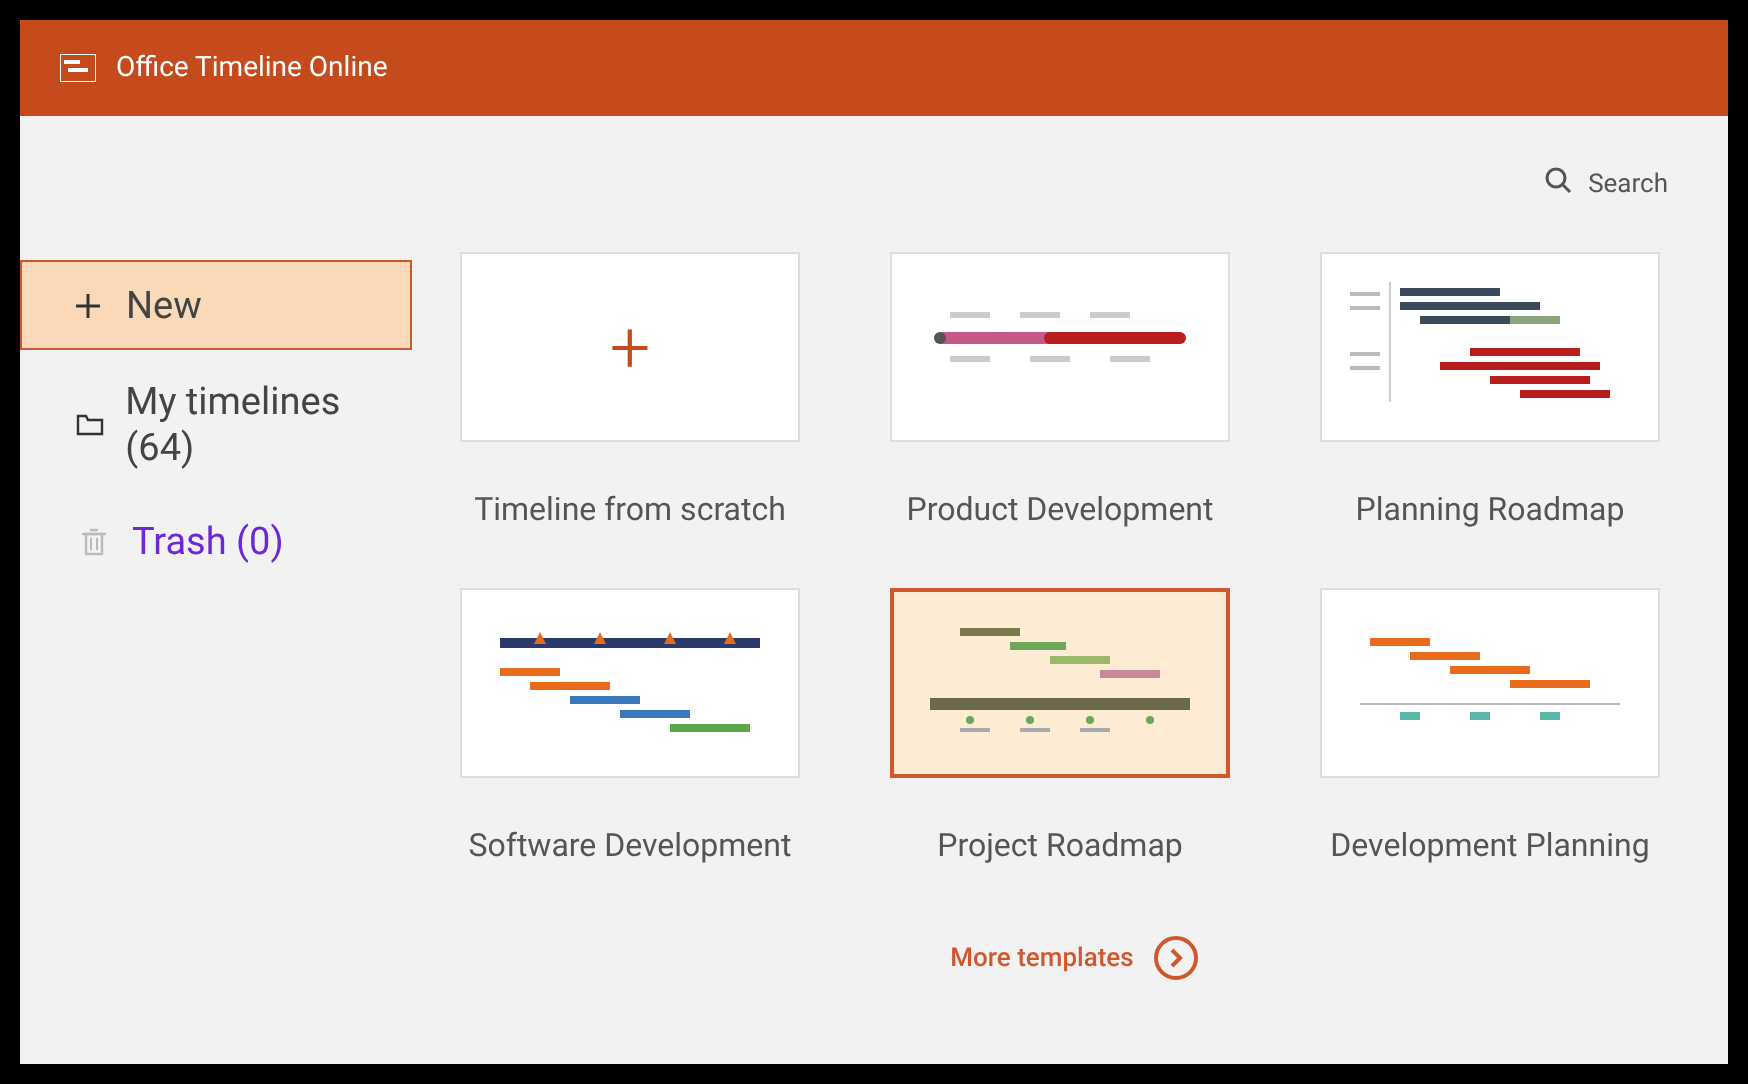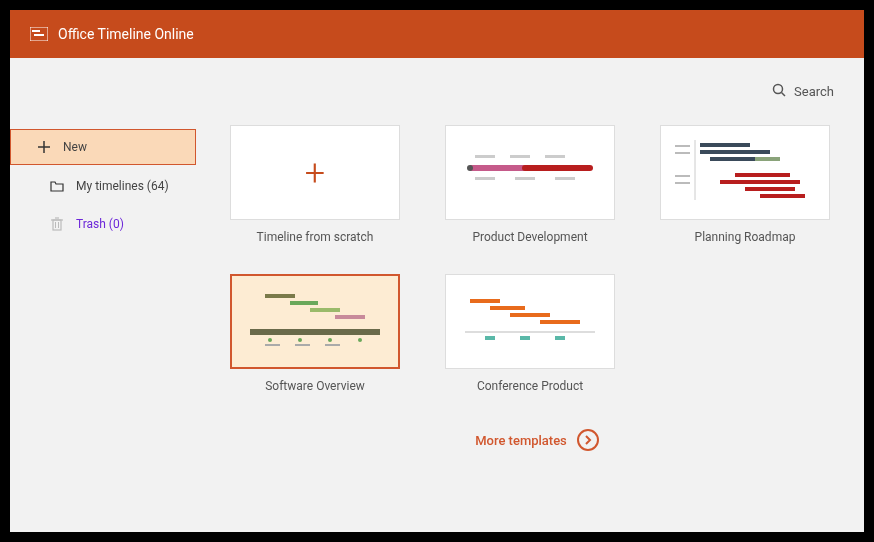--- a/index.html
+++ b/index.html
@@ -54,24 +54,24 @@
       flex: 1;
     }
     .sidebar {
       width: 200px;
       padding: 0 0 0 0;
     }
     .sidebar-item {
       display: flex;
       align-items: center;
       padding: 10px 24px 10px 24px;
-      font-size: 12px;
+      font-size: 19px;
       color: #444;
       cursor: pointer;
-      margin: 4px 14px;
+      margin: 4px 4px;
     }
     .sidebar-item.selected {
       background: #fad9b8;
       border: 1px solid #d1572e;
       margin-left: 0;
     }
     .sidebar-item.disabled { color: #6d28d9; }
     .sidebar-icon {
       width: 18px;
       margin-right: 10px;
@@ -103,22 +103,22 @@
       display: flex;
       align-items: center;
       justify-content: center;
       overflow: hidden;
     }
     .template-thumb.selected {
       background: #fdecd3;
       border: 2px solid #d1572e;
     }
     .template-label {
-      margin-top: 10px;
-      font-size: 12px;
+      margin-top: 24px;
+      font-size: 16px;
       color: #555;
       text-align: center;
     }
     .more-link {
       margin-top: 36px;
       text-align: center;
       color: #d1572e;
       font-size: 13px;
       font-weight: 500;
       display: flex;
@@ -247,55 +247,72 @@
                 <line x1="25" y1="5" x2="25" y2="65" stroke="#ccc"></line>
                 <rect x="5" y="10" width="15" height="2" fill="#bbb"></rect>
                 <rect x="5" y="17" width="15" height="2" fill="#bbb"></rect>
                 <rect x="5" y="40" width="15" height="2" fill="#bbb"></rect>
                 <rect x="5" y="47" width="15" height="2" fill="#bbb"></rect>
               </svg>
             </div>
             <div class="template-label">Planning Roadmap</div>
           </div>
 
+          <div class="template-card">
+            <div class="template-thumb">
+              <svg class="mini" viewBox="0 0 150 75">
+                <rect x="10" y="15" width="130" height="5" fill="#2a3a6a"></rect>
+                <polygon points="30,12 33,18 27,18" fill="#e86b1c"></polygon>
+                <polygon points="60,12 63,18 57,18" fill="#e86b1c"></polygon>
+                <polygon points="95,12 98,18 92,18" fill="#e86b1c"></polygon>
+                <polygon points="125,12 128,18 122,18" fill="#e86b1c"></polygon>
+                <rect x="10" y="30" width="30" height="4" fill="#e86b1c"></rect>
+                <rect x="25" y="37" width="40" height="4" fill="#e86b1c"></rect>
+                <rect x="45" y="44" width="35" height="4" fill="#3a7aba"></rect>
+                <rect x="70" y="51" width="35" height="4" fill="#3a7aba"></rect>
+                <rect x="95" y="58" width="40" height="4" fill="#5aa84a"></rect>
+              </svg>
+            </div>
+            <div class="template-label">Software Development</div>
+          </div>
 
           <div class="template-card">
             <div class="template-thumb selected">
               <svg class="mini" viewBox="0 0 150 75">
                 <rect x="25" y="10" width="30" height="4" fill="#7a7a4a"></rect>
                 <rect x="50" y="17" width="28" height="4" fill="#6aa85a"></rect>
                 <rect x="70" y="24" width="30" height="4" fill="#9aba6a"></rect>
                 <rect x="95" y="31" width="30" height="4" fill="#c88a9a"></rect>
                 <rect x="10" y="45" width="130" height="6" fill="#6a6a4a"></rect>
                 <circle cx="30" cy="56" r="2" fill="#6aa85a"></circle>
                 <circle cx="60" cy="56" r="2" fill="#6aa85a"></circle>
                 <circle cx="90" cy="56" r="2" fill="#6aa85a"></circle>
                 <circle cx="120" cy="56" r="2" fill="#6aa85a"></circle>
                 <rect x="25" y="60" width="15" height="2" fill="#aaa"></rect>
                 <rect x="55" y="60" width="15" height="2" fill="#aaa"></rect>
                 <rect x="85" y="60" width="15" height="2" fill="#aaa"></rect>
               </svg>
             </div>
-            <div class="template-label">Software Overview</div>
+            <div class="template-label">Project Roadmap</div>
           </div>
 
           <div class="template-card">
             <div class="template-thumb">
               <svg class="mini" viewBox="0 0 150 75">
                 <rect x="15" y="15" width="30" height="4" fill="#e86b1c"></rect>
                 <rect x="35" y="22" width="35" height="4" fill="#e86b1c"></rect>
                 <rect x="55" y="29" width="40" height="4" fill="#e86b1c"></rect>
                 <rect x="85" y="36" width="40" height="4" fill="#e86b1c"></rect>
                 <line x1="10" y1="48" x2="140" y2="48" stroke="#bbb"></line>
                 <rect x="30" y="52" width="10" height="4" fill="#5ab8a8"></rect>
                 <rect x="65" y="52" width="10" height="4" fill="#5ab8a8"></rect>
                 <rect x="100" y="52" width="10" height="4" fill="#5ab8a8"></rect>
               </svg>
             </div>
-            <div class="template-label">Conference Product</div>
+            <div class="template-label">Development Planning</div>
           </div>
 
         </div>
 
         <div class="more-link">
           <span>More templates</span>
           <span class="chev">
             <svg width="8" height="10" viewBox="0 0 8 10">
                 <polyline points="2,1 6,5 2,9" fill="none" stroke="#d1572e" stroke-width="2"></polyline>
               </svg>

